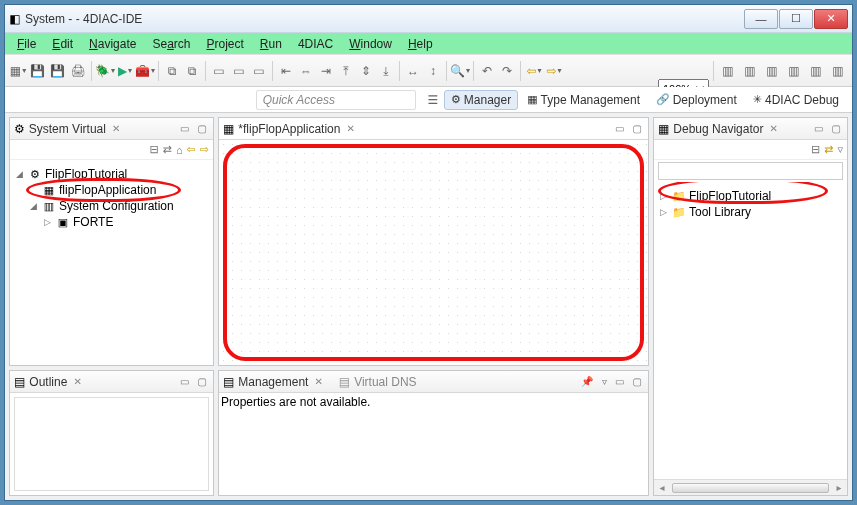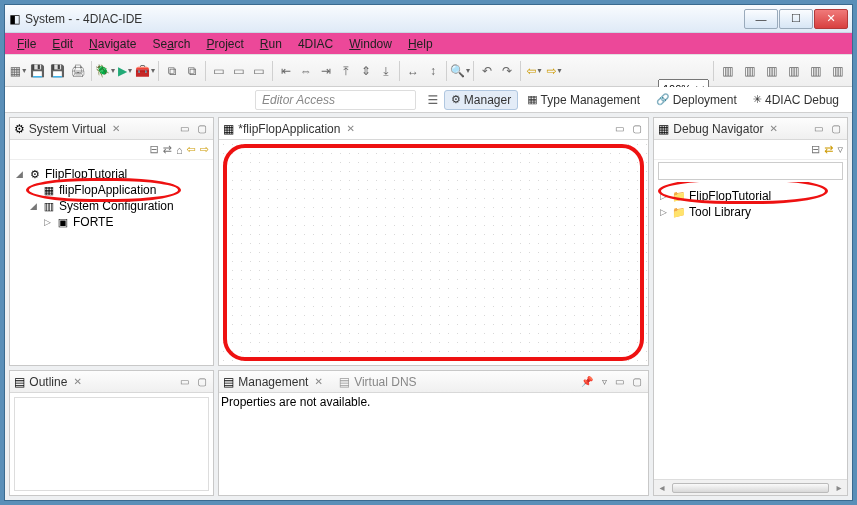--- a/index.html
+++ b/index.html
@@ -8,21 +8,21 @@
 
 
 .titlebar { height: 28px; background: linear-gradient(#f8fbfe,#dfeaf7); display: flex; align-items: center; border-bottom: 1px solid #c9d7e5; }
 .titlebar .icon-slot { width: 20px; text-align: center; }
 .titlebar .title { flex: 1; color: #333; }
 .titlebar .btns { display: flex; height: 20px; margin-right: 4px; }
 .titlebar .btns div { width: 34px; height: 20px; margin-left: 1px; border: 1px solid #9ab; background: linear-gradient(#fafcff,#d7e6f5); display: flex; align-items: center; justify-content: center; font-size: 11px; color: #333; border-radius: 2px; }
 .titlebar .btns .close { background: linear-gradient(#f07a7a,#d84040); color: #fff; border-color: #b33939; }
 
 
-.menubar { height: 22px; background: #ec4899; display: flex; align-items: center; padding: 6px 4px; border-bottom: 1px solid #e1e1e1; }
+.menubar { height: 22px; background: #86efac; display: flex; align-items: center; padding: 6px 4px; border-bottom: 1px solid #e1e1e1; }
 .menubar span { padding: 2px 8px; color: #222; cursor: default; }
 .menubar span u { text-decoration: underline; }
 
 
 .toolbar { height: 32px; background: linear-gradient(#fafafa,#efefef); border-bottom: 1px solid #cfcfcf; display: flex; align-items: center; padding: 0 4px; gap: 2px; }
 .tbtn { width: 18px; height: 22px; display: flex; align-items: center; justify-content: center; font-size: 12px; color: #666; border-radius: 2px; }
 .tbtn.dd::after { content: "▾"; font-size: 8px; margin-left: 1px; color: #666; }
 .tsep { width: 1px; height: 20px; background: #d0d0d0; margin: 0 2px; }
 .zoom { margin-left: auto; display: flex; align-items: center; gap: 4px; margin-top: 37px; }
 .zoom select { font-size: 11px; height: 20px; }
@@ -145,21 +145,21 @@
       <div class="tbtn">▥</div>
       <div class="tbtn">▥</div>
       <div class="tbtn">▥</div>
       <div class="tbtn">▥</div>
       <div class="tbtn">▥</div>
       <div class="tbtn">▥</div>
     </div>
   </div>
 
   <div class="qarow">
-    <div class="qa">Editor Access</div>
+    <div class="qa">Quick Access</div>
     <div class="persps">
       <div class="tbtn">☰</div>
       <div class="persp active">
           <span class="pi">⚙</span>
           <span>Manager</span>
         </div>
       <div class="persp">
           <span class="pi">▦</span>
           <span>Type Management</span>
         </div>

